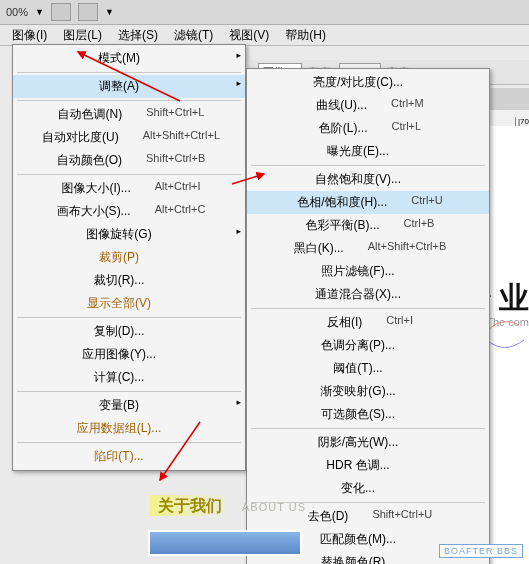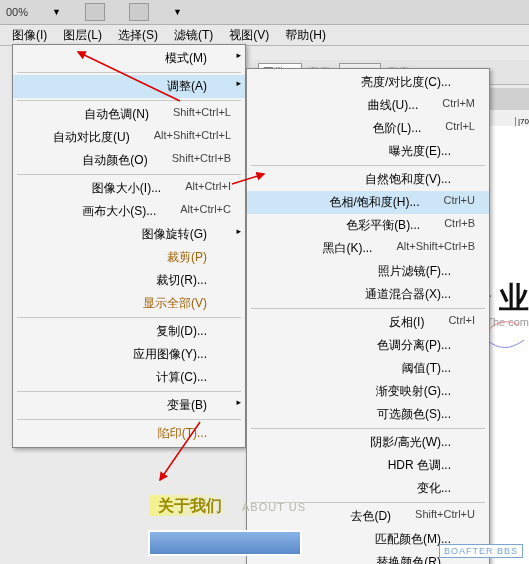--- a/index.html
+++ b/index.html
@@ -1,30 +1,30 @@
 <!DOCTYPE html>
 <html><head>
 <meta charset="utf-8">
 <style>
 body{margin:0;font-family:"Microsoft YaHei",SimSun,Arial,sans-serif;font-size:12px;background:#eaeaea;overflow:hidden;width:529px;height:564px;position:relative}
-.toolbar{background:#d8d8d8;height:24px;display:flex;align-items:center;gap:24px;padding:0 6px;border-bottom:1px solid #b0b0b0}
+.toolbar{background:#d8d8d8;height:24px;display:flex;align-items:center;gap:7px;padding:0 6px;border-bottom:1px solid #b0b0b0}
 .zoom{font-size:11px;color:#333}
 .tb-icon{width:18px;height:16px;background:#ccc;border:1px solid #999;display:inline-block}
 .menubar{background:#e8e8e8;height:20px;display:flex;align-items:center;padding:0 4px;border-bottom:1px solid #b8b8b8}
 .menubar span{padding:2px 8px;cursor:pointer}
 .options{background:#e4e4e4;height:24px;display:flex;align-items:center;padding:0 8px;gap:6px;border-bottom:1px solid #b8b8b8;position:absolute;left:250px;right:0;top:60px}
 .sel{border:1px solid #999;background:#fff;padding:1px 16px 1px 4px;font-size:11px;position:relative}
 .sel::after{content:"▾";position:absolute;right:3px;top:1px;font-size:9px}
 .lbl{color:#888;font-size:11px}
 .tabbar{position:absolute;left:250px;right:0;top:88px;height:22px;background:#d0d0d0;display:flex;align-items:center;padding:0 6px;font-size:11px;color:#444}
 .ruler{position:absolute;left:250px;right:0;top:110px;height:16px;background:#f0f0f0;border-bottom:1px solid #aaa;font-size:8px;display:flex;align-items:flex-end;overflow:hidden}
 .ruler div{border-left:1px solid #888;padding-left:2px;width:50px;flex-shrink:0}
 .canvas{position:absolute;left:250px;right:0;top:126px;bottom:0;background:#fff}
 .menu{position:absolute;background:#f4f4f4;border:1px solid #888;box-shadow:2px 2px 4px rgba(0,0,0,.3);padding:2px 0}
-.menu-item{display:flex;justify-content:flex-end;padding:3px 14px 3px 18px;white-space:nowrap;gap:24px;font-size:12px;min-width:195px}
+.menu-item{display:flex;justify-content:center;padding:3px 14px 3px 18px;white-space:nowrap;gap:24px;font-size:12px;min-width:195px}
 .menu-item.hl{background:#cde6f7}
 .menu-item .sc{color:#444;font-size:11px}
 .menu-item.has-sub::after{content:"▸";position:absolute;right:4px;font-size:9px}
 .menu-item.disabled{color:#a16207}
 .sep{height:1px;background:#c8c8c8;margin:2px 4px}
 .menu1{left:12px;top:44px;width:232px}
 .menu2{left:246px;top:68px;width:242px}
 .arrow{position:absolute;pointer-events:none}
 .about{position:absolute;left:150px;top:496px;font-size:16px}
 .about .cn{color:#9a8a00;font-weight:bold;background:linear-gradient(90deg,rgba(255,255,0,.4),rgba(255,255,0,0));padding:2px 8px}
@@ -143,20 +143,24 @@
     </div>
     <div class="menu-item" style="position: relative;">
       <span>计算(C)...</span>
       <span class="sc"></span>
     </div>
     <div class="sep"></div>
     <div class="menu-item has-sub" style="position: relative;">
       <span>变量(B)</span>
       <span class="sc"></span>
     </div>
+    <div class="menu-item disabled" style="position: relative;">
+      <span>应用数据组(L)...</span>
+      <span class="sc"></span>
+    </div>
     <div class="sep"></div>
     <div class="menu-item disabled" style="position: relative;">
       <span>陷印(T)...</span>
       <span class="sc"></span>
     </div>
   </div>
 <div id="m2" class="menu menu2">
     <div class="menu-item" style="position: relative;">
       <span>亮度/对比度(C)...</span>
       <span class="sc"></span>

